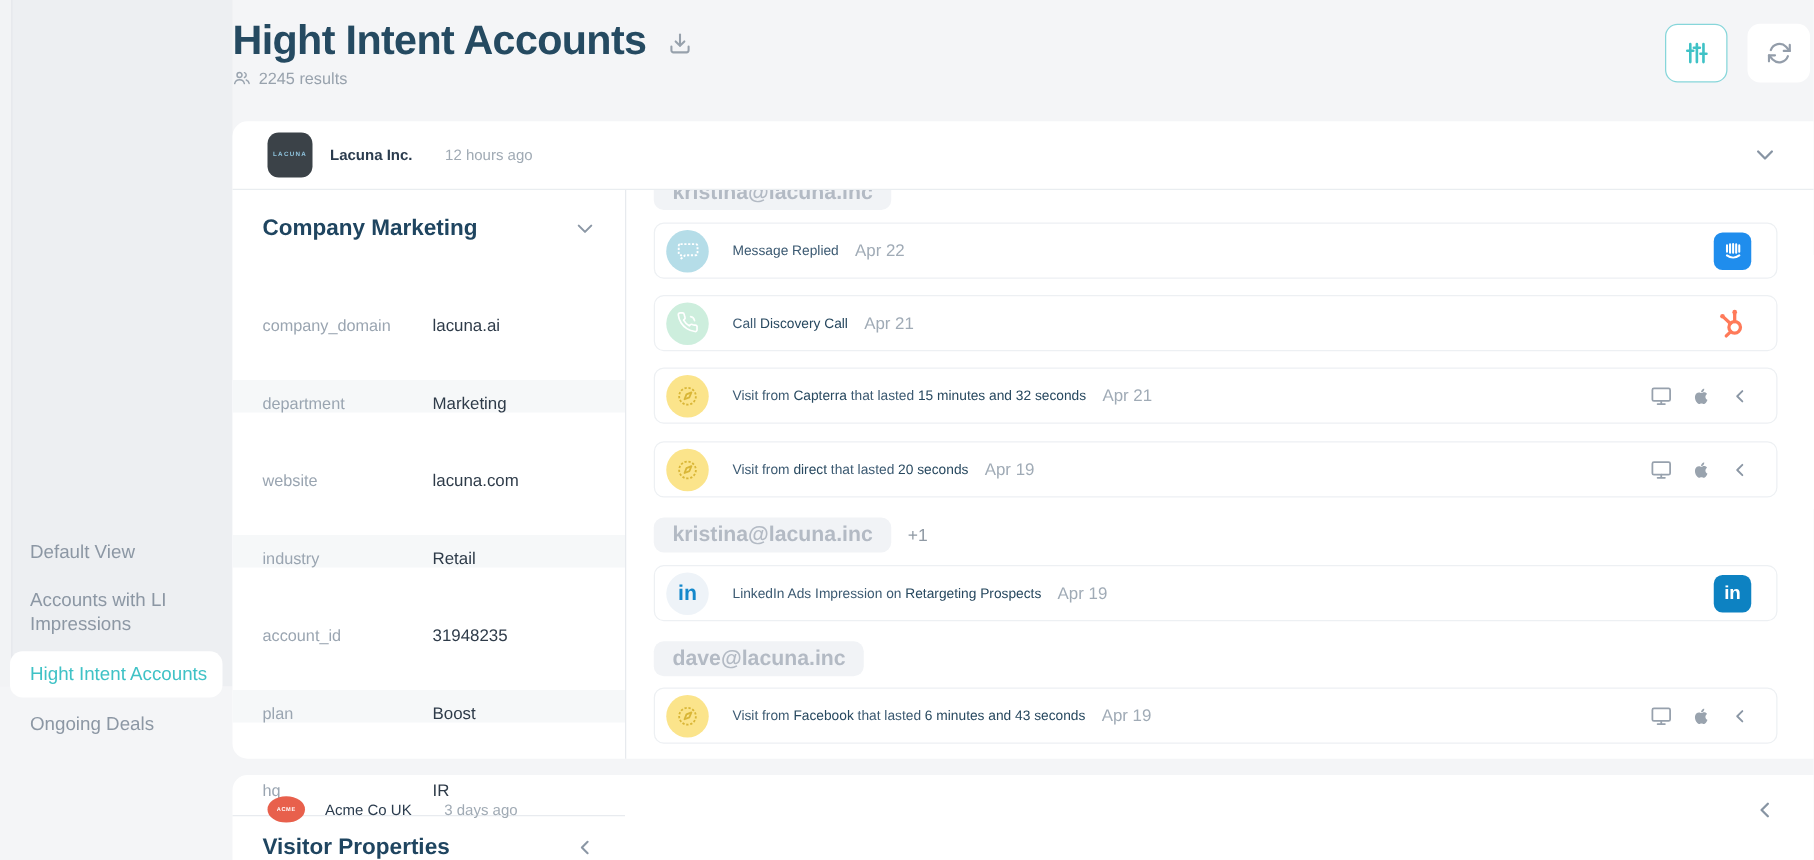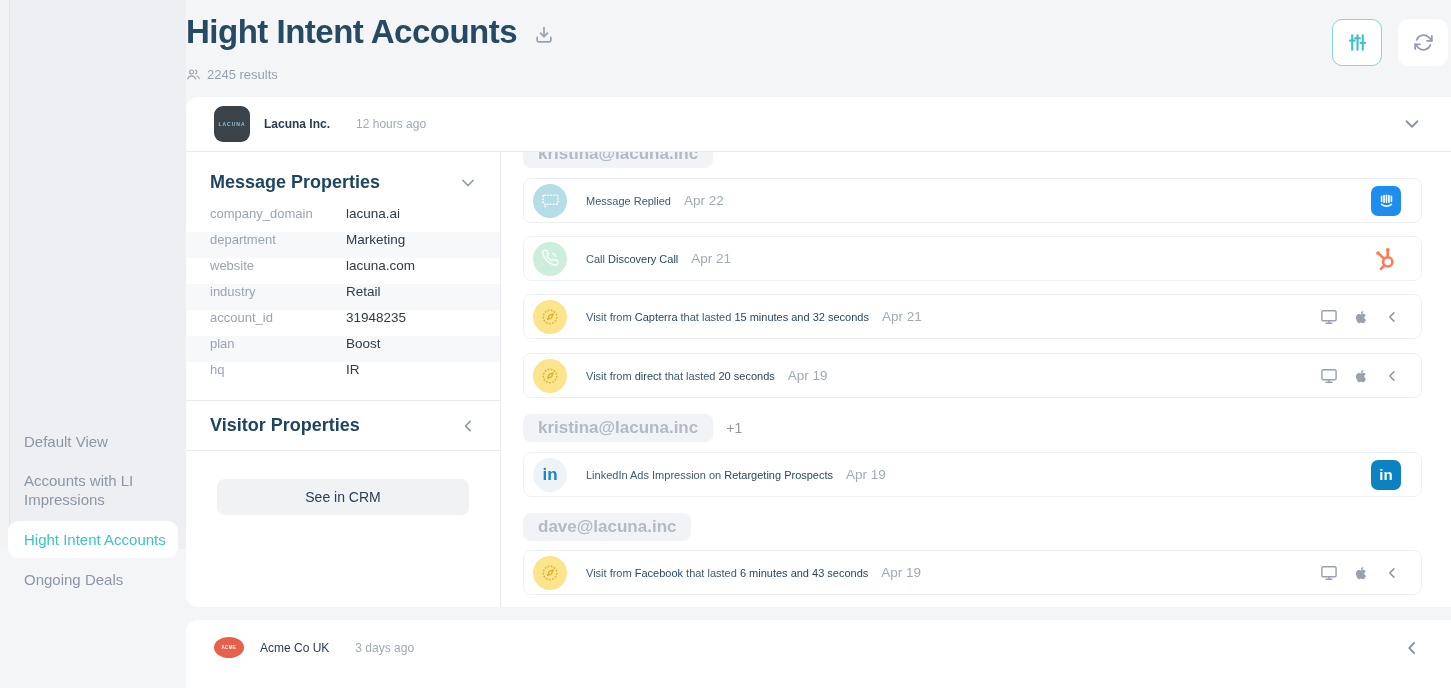--- a/index.html
+++ b/index.html
@@ -30,21 +30,21 @@
   }
   
   .main { position:absolute; left:186px; top:0; width:1265px; height:688px; }
   .page-header { position:relative; height:97px; }
   .title-row { display:flex; align-items:center; gap:16px; padding-top:13px; }
   .page-title {
     font-size:33px; font-weight:800; color:#254a61; letter-spacing:-0.5px;
   }
   .dl-btn { display:inline-flex; cursor:pointer; margin-top:6px; }
   .results-row {
-    display:flex; align-items:center; gap:6px; margin-top:16px;
+    display:flex; align-items:center; gap:6px; margin-top:4px;
     font-size:13px; color:#98a2ad;
   }
   .hdr-buttons { position:absolute; top:19px; right:3px; display:flex; gap:16px; }
   .icon-btn {
     width:50px; height:47px; border-radius:10px; background:#ffffff;
     display:flex; align-items:center; justify-content:center; cursor:pointer;
   }
   .icon-btn.filter { border:1px solid #86d6da; }
   
   .card {
@@ -67,22 +67,23 @@
   .props-col {
     width:315px; flex:0 0 315px; border-right:1px solid #e7eaee;
   }
   .panel-head {
     display:flex; align-items:center; padding:20px 22px 13px 24px;
   }
   .panel-head.vp { border-top:1px solid #e8ebef; border-bottom:1px solid #e8ebef;
     padding:14px 22px 14px 24px; margin-top:12px;gap:17px; }
   .panel-title { font-size:18px; font-weight:800; color:#1f4560; flex:1; }
   .prop-row {
-    display:flex; align-items:flex-start; height:26px; padding-left:24px;
+    display:flex; align-items:flex-end; height:26px; padding-left:24px;
     font-size:13px;
+    margin-top:36px;
   }
   .prop-row.alt { background:#f6f8f9; }
   .prop-label { width:136px; color:#9aa5b1; }
   .prop-value { color:#2e3b49; font-size:13.5px; }
   .crm-btn {
     margin:28px auto 0; width:252px; height:36px; line-height:36px;
     text-align:center; background:#f0f2f4; border-radius:8px;
     font-size:14px; color:#2c3f52; cursor:pointer;
   }
   
@@ -199,21 +200,21 @@
         <svg width="22" height="22" viewBox="0 0 24 24" fill="none" stroke="#8794a3" stroke-width="2" stroke-linecap="round" stroke-linejoin="round">
             <polyline points="6 9 12 15 18 9"></polyline>
           </svg>
       </span>
     </div>
 
     <div class="card-body">
 
       <div class="props-col">
         <div class="panel-head">
-          <div class="panel-title">Message Properties</div>
+          <div class="panel-title">Company Marketing</div>
           <span>
             <svg width="20" height="20" viewBox="0 0 24 24" fill="none" stroke="#8b97a5" stroke-width="2" stroke-linecap="round" stroke-linejoin="round">
                 <polyline points="6 9 12 15 18 9"></polyline>
               </svg>
           </span>
         </div>
         <div class="prop-row">
           <span class="prop-label">company_domain</span>
           <span class="prop-value">lacuna.ai</span>
         </div>

